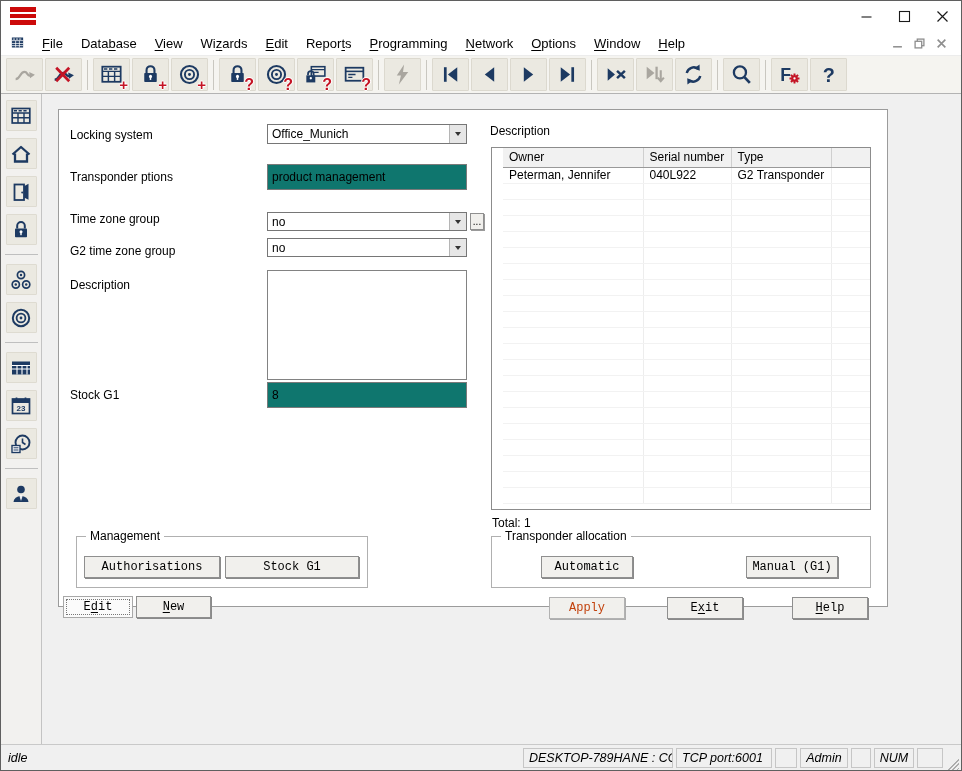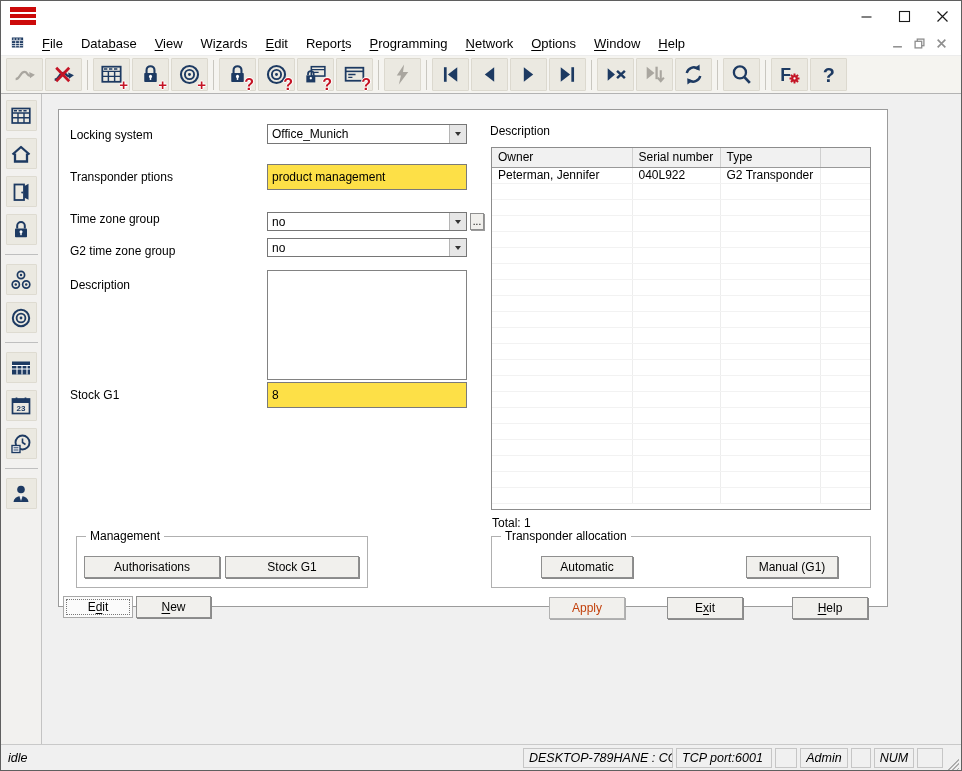--- a/index.html
+++ b/index.html
@@ -46,38 +46,38 @@
 
   .mdi { flex:1; position:relative; background:#f0f0f0; }
 
   
   .panel { position:absolute; left:16px; top:15px; width:830px; height:498px; background:#fff; border:1px solid #9b9b9b; font-size:12px; }
   .flabel { position:absolute; color:#000; }
   .combo { position:absolute; height:20px; background:#fff; border:1px solid #767676; display:flex; align-items:center; }
   .combo-text { flex:1; padding-left:4px; font-size:12px; overflow:hidden; white-space:nowrap; }
   .combo-arrow { width:17px; align-self:stretch; background:#e6e6e6; border-left:1px solid #b5b5b5; display:flex; align-items:center; justify-content:center; }
   .combo-arrow:after { content:""; width:0; height:0; border-left:3.5px solid transparent; border-right:3.5px solid transparent; border-top:4px solid #333; }
-  .tinput { position:absolute; height:21px; border:1px solid #7a7a7a; background:#fde047; font-family:"Liberation Sans",sans-serif; font-size:12px; padding:12px 4px; }
+  .tinput { position:absolute; height:21px; border:1px solid #7a7a7a; background:#0f766e; font-family:"Liberation Sans",sans-serif; font-size:12px; padding:12px 4px; }
   .tarea { position:absolute; border:1px solid #828282; background:#fff; resize:none; font-family:"Liberation Sans",sans-serif; font-size:12px; }
   .more-btn { position:absolute; width:14px; height:17px; background:#f0efec; border:1px solid #8f8f8f; box-shadow:1px 1px 0 #9a9a9a; font-size:10px; line-height:13px; text-align:center; }
 
   
   .ttable { position:absolute; left:432px; top:37px; width:380px; height:363px; border:1px solid #8c8c8c; background:#fff; overflow:hidden; }
-  table { border-collapse:collapse; table-layout:fixed; width:100%; }
+  table { border-collapse:collapse; table-layout:fixed; width:100%;margin-left:11px; }
   th { height:19px; background:#f1f1f1; font-weight:normal; font-size:12px; text-align:left; padding:0 0 0 6px; border-right:1px solid #cfcfcf; border-bottom:1px solid #999; overflow:hidden; white-space:nowrap; }
   th:last-child { border-right:none; }
   td { height:16px; font-size:12px; padding:0 0 0 6px; border-right:1px solid #ededed; border-bottom:1px solid #f2f2f2; overflow:hidden; white-space:nowrap; }
   td:last-child { border-right:none; }
 
   .total-label { position:absolute; left:433px; top:406px; }
 
   .groupbox { position:absolute; border:1px solid #b0b0b0; }
   .gb-title { position:absolute; top:-8px; left:9px; background:#fff; padding:0 4px; font-size:12px; }
 
-  .btn { position:absolute; height:22px; background:#f1f0ed; border:1px solid #8f8f8f; box-shadow:1px 1px 0 #8a8a8a; font-size:12px; font-family:Liberation Sans, sans-serif; text-align:center; line-height:20px; color:#000; }
+  .btn { position:absolute; height:22px; background:#f1f0ed; border:1px solid #8f8f8f; box-shadow:1px 1px 0 #8a8a8a; font-size:12px; font-family:Liberation Mono, monospace; text-align:center; line-height:20px; color:#000; }
   .btn u { text-underline-offset:2px; }
   .btn.focused { background:#fbfbfb; border:1px solid #a8a8a8; box-shadow:none; outline:1px dotted #777; outline-offset:-4px; }
   .btn.disabled { color:#c2410c; border-color:#b2b2b2; box-shadow:1px 1px 0 #adadad; }
 
   
   .statusbar { height:26px; background:#f0f0f0; border-top:1px solid #c9c9c9; display:flex; align-items:center; font-size:12.5px; flex:0 0 auto; padding:0 2px;font-style:italic; }
   .sb-left { flex:1; padding-left:5px; }
   .sb-panel { height:20px; border:1px solid #c6c6c6; margin-left:3px; display:flex; align-items:center; padding:0 5px; white-space:nowrap; overflow:hidden; }
   .sb-panel.center { justify-content:center; }
   .grip { width:13px; height:13px; margin-left:3px; align-self:flex-end; background:

